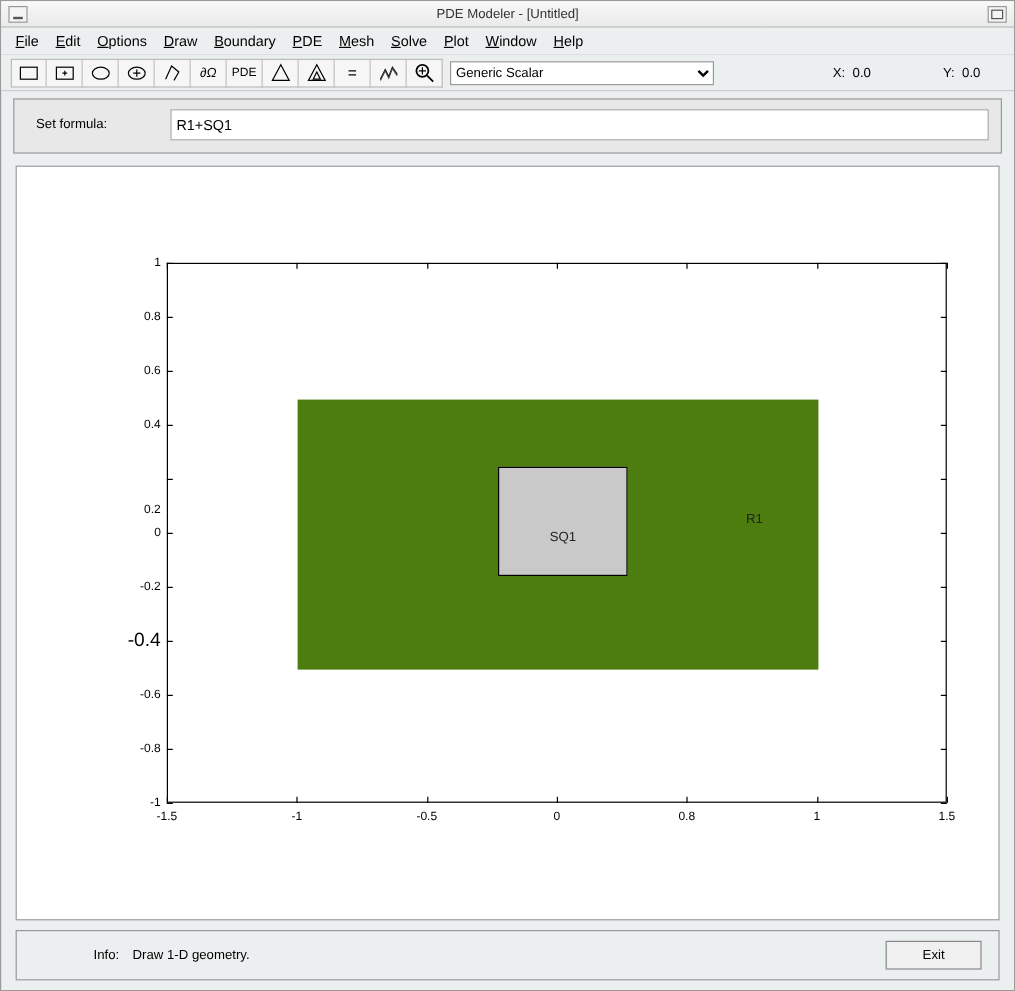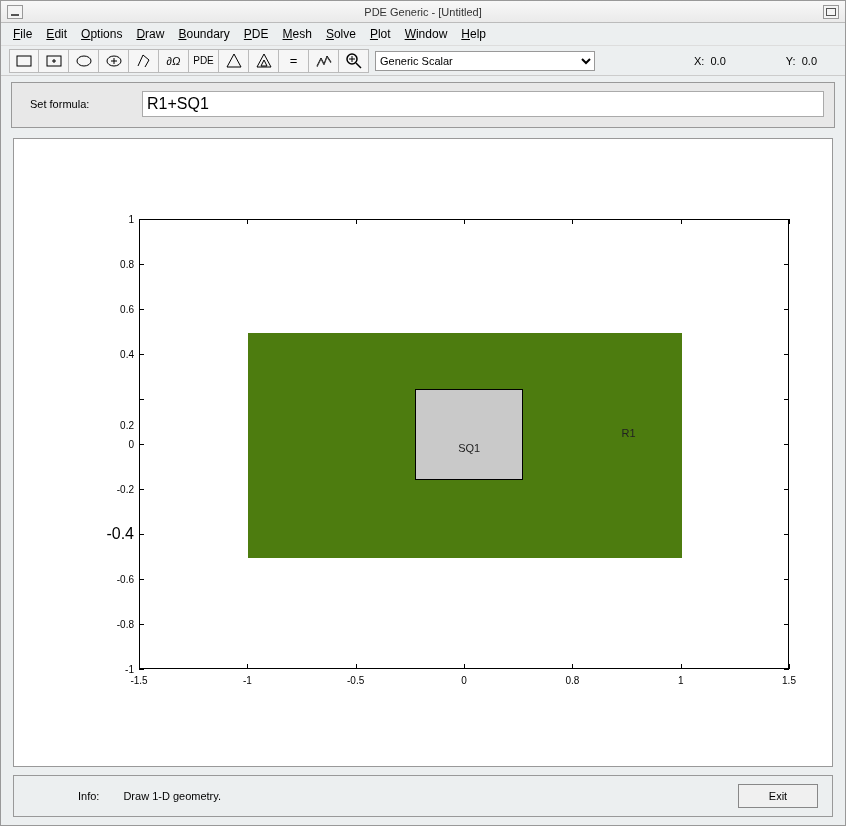--- a/index.html
+++ b/index.html
@@ -97,21 +97,21 @@
     margin: 6px 10px;
     border: 1px solid #999;
     background: #e8e8e8;
     padding: 8px 10px 10px 10px;
     display:flex;
     align-items:center;
     gap:20px;
   }
   .formula-panel .lbl { font-size:11px; width:100px; padding-left:8px; }
   .formula-panel input {
-    flex:1; height:22px; font-size:16px; padding:12px 4px;
+    flex:1; height:22px; font-size:12px; padding:12px 4px;
     background:#fff; border:1px solid #aaa;
   }
   .canvas-area {
     flex:1;
     margin: 4px 12px 4px 12px;
     background:#fff;
     border:1px solid #999;
     position:relative;
   }
   .plot {
@@ -136,42 +136,42 @@
   .ytick { position:absolute; right:5px; transform:translateY(-50%); text-align:right; width:40px;}
   .status {
     height:42px;
     margin: 4px 12px 8px 12px;
     border:1px solid #999;
     background:#eceff0;
     display:flex;
     align-items:center;
     padding:0 14px;
     font-size:11px;
-    gap:20px;
+    gap:7px;
   }
   .status .info-lbl { font-weight:normal; margin-left:50px;}
   .status .msg { margin-left:4px; }
   .status .spacer { flex:1; }
   .exit-btn {
     width:80px; height:24px;
     background:#f0f0f0;
     border:1px solid #888;
     font-size:11px;
   }
 </style>
 </head>
 <body>
 
 <div class="window">
 
   <div class="titlebar">
     <div class="left-ctrls">
       <div class="sysbtn min"></div>
     </div>
-    <div class="title">PDE Generic - [Untitled]</div>
+    <div class="title">PDE Modeler - [Untitled]</div>
     <div class="right-ctrls">
       <div class="sysbtn max"></div>
     </div>
   </div>
 
   <div class="menubar" id="menubar">
       <span><u>F</u>ile</span>
       <span><u>E</u>dit</span>
       <span><u>O</u>ptions</span>
       <span><u>D</u>raw</span>

